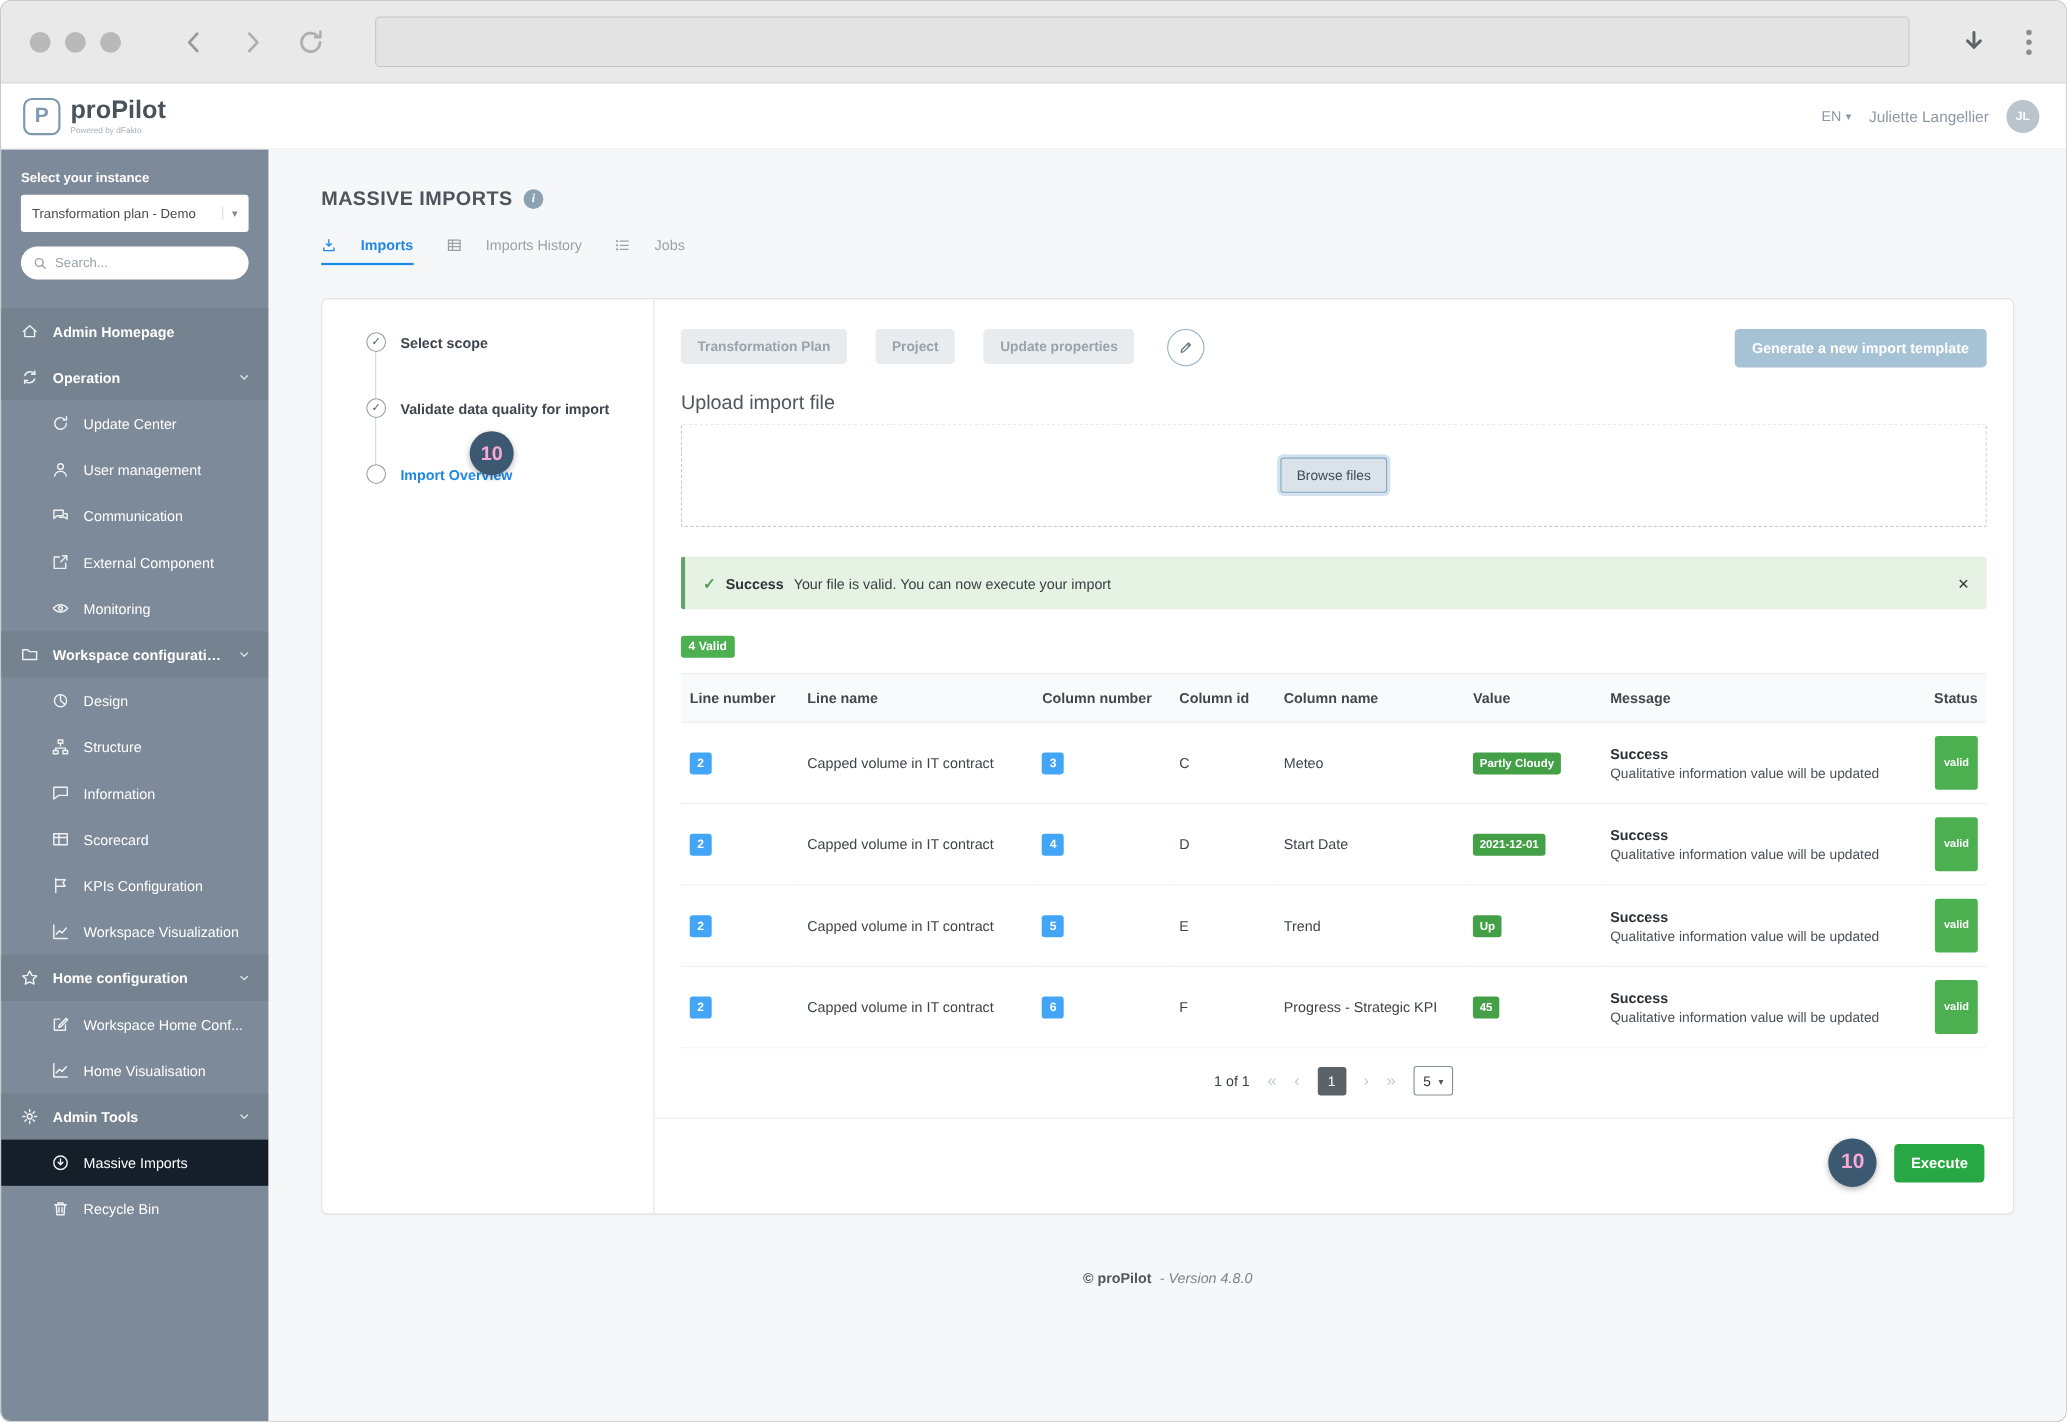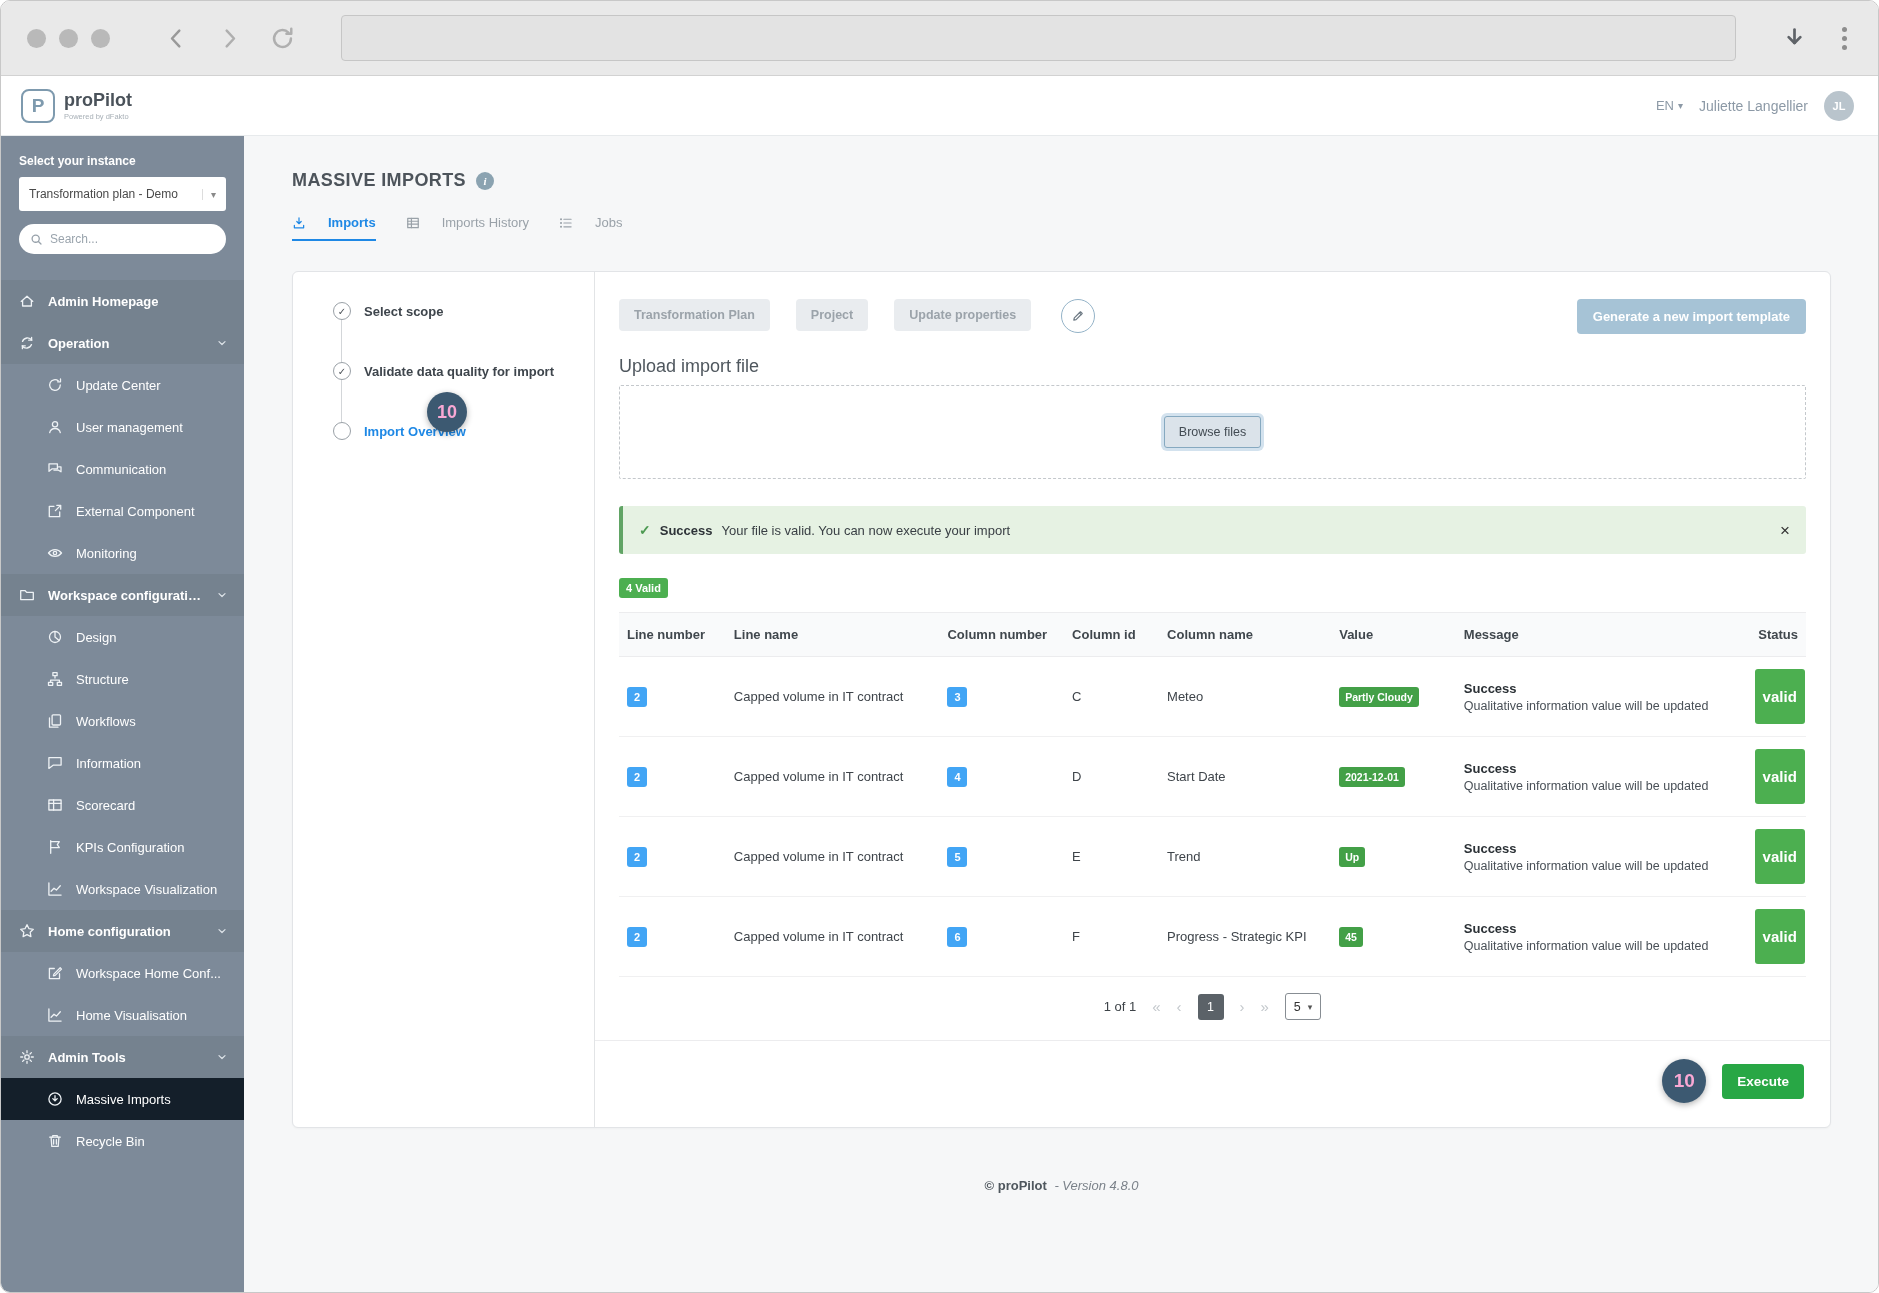--- a/index.html
+++ b/index.html
@@ -16,21 +16,21 @@
   .chrome-ic.back svg{stroke:#999}
   .urlbar{flex:1;height:46px;margin:0 32px;background:#e3e3e3;border:1px solid #c6c6c6;border-radius:4px;outline:none;font-size:14px;color:#555;padding:0 14px;font-family:inherit}
   .chrome-ic.dl svg{stroke:#5f6368;stroke-width:2.4}
   .kebab{display:inline-flex;flex-direction:column;gap:4px;margin-left:16px;cursor:pointer;padding:5px}
   .kebab i{width:5px;height:5px;border-radius:50%;background:#8d8d8d}
 
   
   .app-header{height:60px;background:#fff;border-bottom:1px solid #e7eaec;display:flex;align-items:center;justify-content:space-between;padding:0 24px 0 20px}
   .brand{display:flex;align-items:center;gap:9px;cursor:pointer}
   .brand-mark{width:34px;height:34px;border:2.5px solid #7e9aae;border-radius:8px;color:#7e9aae;font-weight:bold;font-size:19px;display:grid;place-items:center}
-  .brand-name{font-size:18px;font-weight:bold;color:#4a525a;line-height:1}
+  .brand-name{font-size:23px;font-weight:bold;color:#4a525a;line-height:1}
   .brand-tag{font-size:7.5px;color:#a8b0b7;margin-top:3px}
   .hdr-right{display:flex;align-items:center;gap:16px;color:#8c99a6;font-size:13px}
   .hdr-lang{display:flex;align-items:center;gap:4px;cursor:pointer}
   .hdr-lang .caret{font-size:10px}
   .hdr-user{font-size:14px;cursor:pointer}
   .avatar{width:30px;height:30px;border-radius:50%;background:#b9c4cc;color:#fff;font-size:11px;font-weight:bold;display:grid;place-items:center;cursor:pointer}
 
   
   .app-body{display:flex;height:1156px;background:#f6f7f8}
 
@@ -93,21 +93,21 @@
   .alert-close{margin-left:auto;color:#333;font-size:17px;cursor:pointer;line-height:1}
   .valid-badge{margin-top:24px;align-self:flex-start;background:#4caf50;color:#fff;font-size:11px;font-weight:bold;padding:4px 7px;border-radius:3px}
 
   
   .tbl{width:100%;border-collapse:collapse;margin-top:14px;table-layout:fixed}
   .tbl th{font-size:13px;color:#40474d;font-weight:bold;text-align:left;padding:14px 8px;background:#f9fafb;border-top:1px solid #ececee;border-bottom:1px solid #ececee}
   .tbl td{padding:12px 8px;border-bottom:1px solid #f0f0f1;font-size:13px;color:#3e444a;vertical-align:middle}
   .tbl th.col-status,.tbl td.cell-status{text-align:right}
   .num-badge{display:inline-grid;place-items:center;min-width:20px;height:20px;padding:0 5px;background:#42a5f5;color:#fff;border-radius:3px;font-size:11px;font-weight:bold}
   .value-badge{display:inline-block;background:#43a047;color:#fff;border-radius:3px;font-size:10.5px;font-weight:bold;padding:4px 6px;white-space:nowrap}
-  .status-badge{display:inline-block;background:#4caf50;color:#fff;border-radius:3px;font-size:15px;font-weight:bold;padding:19px 8px}
+  .status-badge{display:inline-block;background:#4caf50;color:#fff;border-radius:3px;font-size:10px;font-weight:bold;padding:19px 8px}
   .msg-title{font-weight:bold;color:#2b3136;font-size:13px}
   .msg-text{color:#495057;font-size:12.5px;margin-top:3px}
 
   
   .pagination{display:flex;align-items:center;justify-content:center;gap:16px;padding:16px 0 14px;font-size:13px;color:#3d4348}
   .pg-nav{color:#c3c8cc;font-size:15px;cursor:pointer;user-select:none}
   .pg-current{width:26px;height:26px;background:#5b6268;color:#fff;border-radius:3px;display:grid;place-items:center;font-size:12.5px;cursor:pointer}
   .pg-size{display:flex;align-items:center;gap:7px;border:1px solid #878d93;border-radius:3px;height:27px;padding:0 8px;font-size:12.5px;color:#333;cursor:pointer;background:#fff}
   .pg-size .caret{font-size:9px;color:#555}
   .actions{border-top:1px solid #ececee;margin:6px -24px 0;padding:18px 26px 24px;display:flex;justify-content:flex-end;align-items:center;gap:16px}
@@ -290,29 +290,20 @@
         <div class="nav-row sub">
           <span class="nav-ic">
               <svg viewBox="0 0 16 16">
                 <rect x="5.9" y="1.7" width="4.2" height="3"></rect>
                 <rect x="1.5" y="11.3" width="4.2" height="3"></rect>
                 <rect x="10.3" y="11.3" width="4.2" height="3"></rect>
                 <path d="M8 4.7v2.4M3.6 11.3V9.1h8.8v2.2"></path>
               </svg>
             </span>
           <span class="nav-lbl">Structure</span>
-        </div>
-        <div class="nav-row sub">
-          <span class="nav-ic">
-              <svg viewBox="0 0 16 16">
-                <rect x="5.1" y="1.8" width="8.4" height="10.2" rx="1"></rect>
-                <path d="M2.5 4.9v9.3h8.5"></path>
-              </svg>
-            </span>
-          <span class="nav-lbl">Workflows</span>
         </div>
         <div class="nav-row sub">
           <span class="nav-ic">
               <svg viewBox="0 0 16 16">
                 <path d="M1.9 2.7h12.2v7.4H6.4L1.9 13.4z"></path>
               </svg>
             </span>
           <span class="nav-lbl">Information</span>
         </div>
         <div class="nav-row sub">

